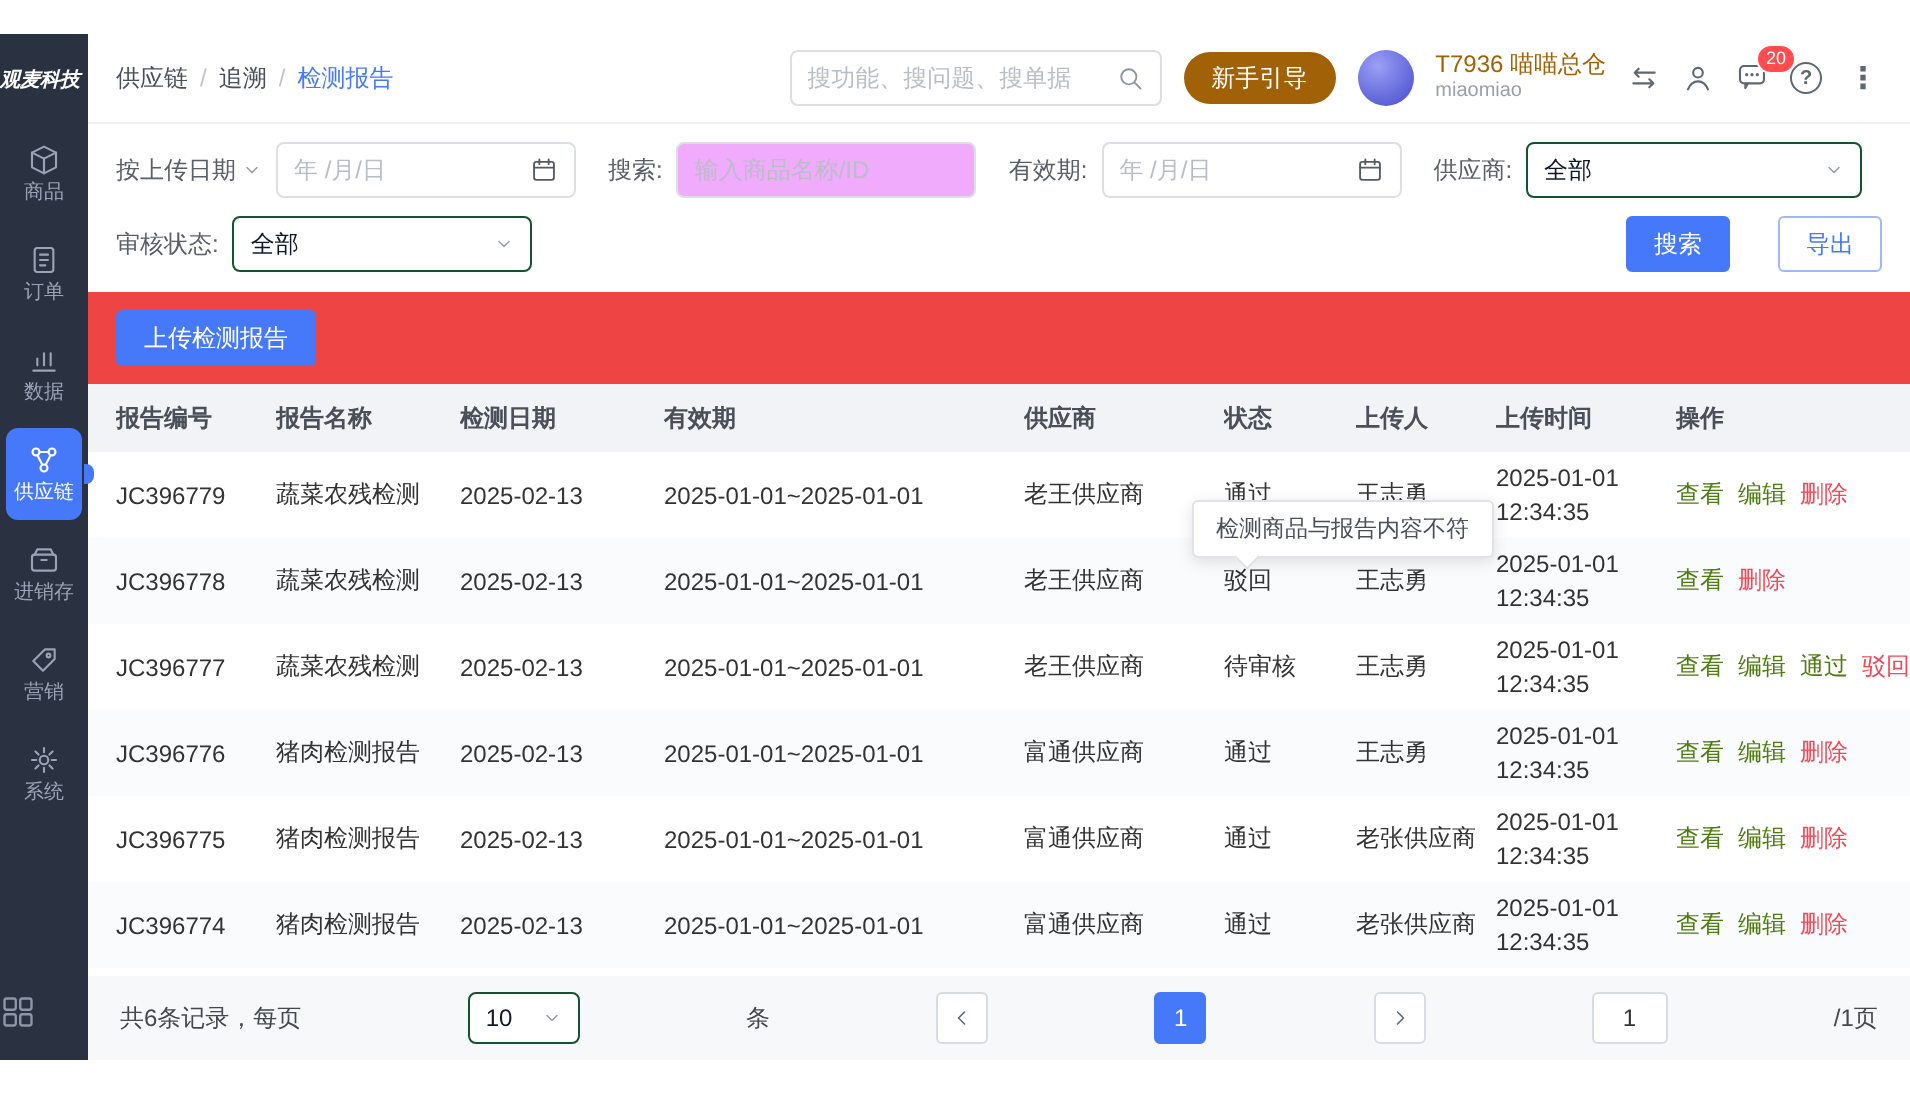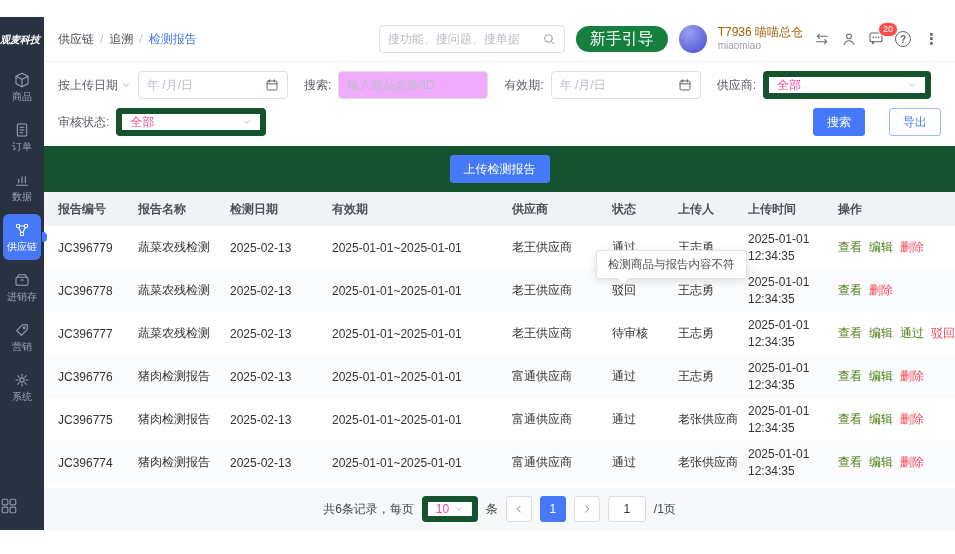--- a/index.html
+++ b/index.html
@@ -32,67 +32,67 @@
 
   
   .topbar{height:45px;flex:0 0 auto;display:flex;align-items:center;gap:11px;padding:0 14px;border-bottom:1px solid #f0f1f4;background:#fff}
   .crumbs{display:flex;align-items:center;gap:6px;color:#4a4f59;white-space:nowrap}
   .crumb.current{color:#4679f9}
   .crumb-sep{color:#c0c4cc}
   .searchbox{margin-left:auto;width:186px;height:28px;border:1px solid #dcdfe6;border-radius:4px;display:flex;align-items:center;gap:6px;padding:0 8px;background:#fff}
   .searchbox input{flex:1;min-width:0;border:none;outline:none;font-size:12px;color:#0f172a;font-family:inherit;background:transparent}
   .searchbox input::placeholder{color:#b9bdc6}
   .searchbox .ic{color:#9097a3}
-  .guide{height:26px;padding:0 14px;border:none;border-radius:13px;background:#15803d;color:#fff;font-size:16px;cursor:pointer;font-family:inherit;white-space:nowrap}
+  .guide{height:26px;padding:0 14px;border:none;border-radius:13px;background:#a16207;color:#fff;font-size:12px;cursor:pointer;font-family:inherit;white-space:nowrap}
   .avatar{width:28px;height:28px;border-radius:50%;background:radial-gradient(circle at 35% 28%,#9aa0f5,#5a5fd6 75%);flex:0 0 auto}
   .tenant{line-height:1.25;white-space:nowrap}
   .t1{font-size:12px;color:#a16207}
   .t2{font-size:10px;color:#9aa0ab}
   .hicon{color:#5f6676;cursor:pointer}
   .msg-wrap{position:relative;display:inline-block;cursor:pointer}
   .badge{position:absolute;top:-8px;left:10px;background:#ff4d4f;color:#fff;font-size:9px;line-height:1;padding:2px 4px;border-radius:8px;border:1px solid #fff}
   .help{width:16px;height:16px;border:1.4px solid #5f6676;border-radius:50%;color:#5f6676;font-size:10px;font-weight:bold;display:inline-flex;align-items:center;justify-content:center;cursor:pointer}
   .more{color:#5f6676;font-size:15px;font-weight:bold;padding:0 2px;cursor:pointer}
 
   
   .filters{flex:0 0 auto;padding:9px 14px 10px;display:flex;flex-direction:column;gap:9px;background:#fff}
   .frow{display:flex;align-items:center}
   .flabel{color:#5a5e66;margin-right:7px;white-space:nowrap}
   .sel-label{display:inline-flex;align-items:center;gap:3px;cursor:pointer;color:#5a5e66}
   .sel-label .ic{color:#9097a3}
   .dateinput{width:150px;height:28px;border:1px solid #dcdfe6;border-radius:4px;display:flex;align-items:center;justify-content:space-between;padding:0 8px;margin-right:16px;color:#b9bdc6;cursor:pointer;background:#fff}
   .dateinput .ic{color:#555b66}
   .finput{width:150px;height:28px;border:1px solid #dcdfe6;border-radius:4px;padding:0 8px;font-size:12px;margin-right:16px;outline:none;font-family:inherit;background:#f0abfc}
   .finput::placeholder{color:#b9bdc6}
-  .select{width:150px;height:28px;border:6px solid #14532d;border-radius:4px;display:flex;align-items:center;justify-content:space-between;padding:0 8px;cursor:pointer;color:#ec4899;background:#fff}
+  .select{width:150px;height:28px;border:1px solid #14532d;border-radius:4px;display:flex;align-items:center;justify-content:space-between;padding:0 8px;cursor:pointer;color:#0f172a;background:#fff}
   .select .ic{color:#9097a3}
   .select.wide{width:168px}
   .fbtns{margin-left:auto;display:flex;gap:24px}
   .btn{height:28px;padding:0 13px;border-radius:3px;font-size:12px;cursor:pointer;border:1px solid transparent;font-family:inherit;white-space:nowrap}
   .btn.primary{background:#4679f9;border-color:#4679f9;color:#fff}
   .btn.plain{background:#fff;border-color:#9db9fb;color:#4679f9}
 
   
-  .toolbar{flex:0 0 auto;background:#14532d;padding:9px 14px;display:flex;justify-content:center}
+  .toolbar{flex:0 0 auto;background:#ef4444;padding:9px 14px;display:flex;justify-content:flex-start}
 
   
   .thead,.trow{display:grid;grid-template-columns:80px 92px 102px 180px 100px 66px 70px 90px 1fr;align-items:center;padding:0 14px}
   .thead{flex:0 0 auto;background:#f1f3f6;height:34px;color:#4a4f59;font-weight:bold}
   .tbody{flex:1;min-height:0;overflow:hidden}
   .trow{height:43px;background:#fff}
   .trow:nth-child(even){background:#fafbfc}
   .td{padding-right:6px;white-space:nowrap;overflow:hidden;text-overflow:ellipsis}
   .td.time{line-height:1.4;white-space:normal;overflow:visible}
   .td.ops{display:flex;gap:7px;overflow:visible}
   .lnk{cursor:pointer}
   .lnk.blue{color:#4d7c0f}
   .lnk.red{color:#f24957}
 
   
-  .pager{flex:0 0 auto;background:#f7f8fa;height:42px;display:flex;align-items:center;justify-content:center;gap:8px;padding:0 16px;color:#43484f}
+  .pager{flex:0 0 auto;background:#f7f8fa;height:42px;display:flex;align-items:center;justify-content:space-between;gap:8px;padding:0 16px;color:#43484f}
   .select.psize{width:56px;height:26px}
   .pbtn{width:26px;height:26px;border:1px solid #d8dce3;border-radius:3px;background:#fff;display:inline-flex;align-items:center;justify-content:center;color:#5f6676;cursor:pointer}
   .pbtn.active{background:#4679f9;border-color:#4679f9;color:#fff;font-size:12px}
   .pjump{width:38px;height:26px;border:1px solid #d8dce3;border-radius:3px;text-align:center;font-size:12px;outline:none;background:#fff;font-family:inherit;color:#333}
 
   
   .tooltip{position:absolute;left:596px;top:250px;z-index:5;background:#fff;border:1px solid #e0e2e8;border-radius:3px;
     box-shadow:0 2px 8px rgba(0,0,0,.12);padding:6px 11px;font-size:11.5px;color:#4a4f59;white-space:nowrap}
   .tooltip::after{content:"";position:absolute;left:22px;bottom:-5px;width:8px;height:8px;background:#fff;
     border-right:1px solid #e0e2e8;border-bottom:1px solid #e0e2e8;transform:rotate(45deg)}

